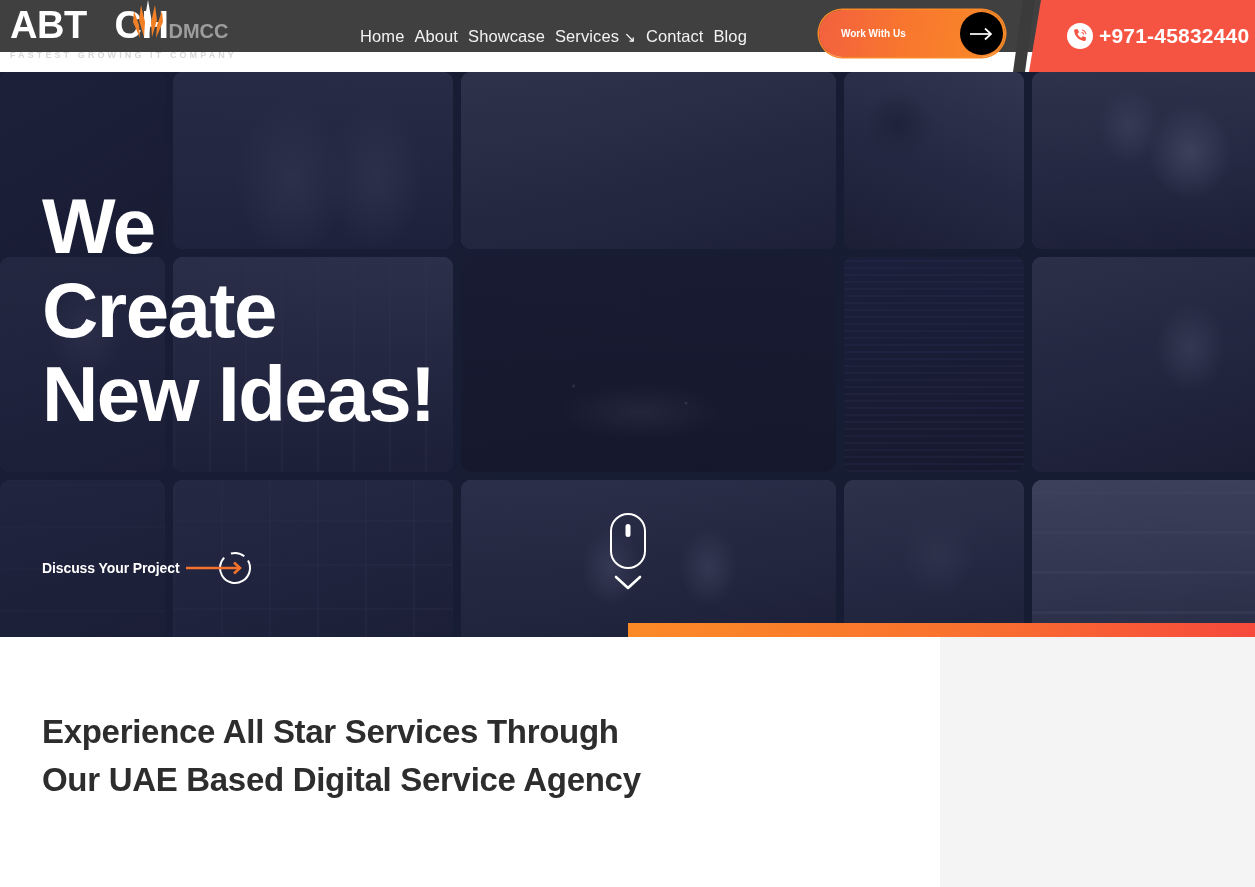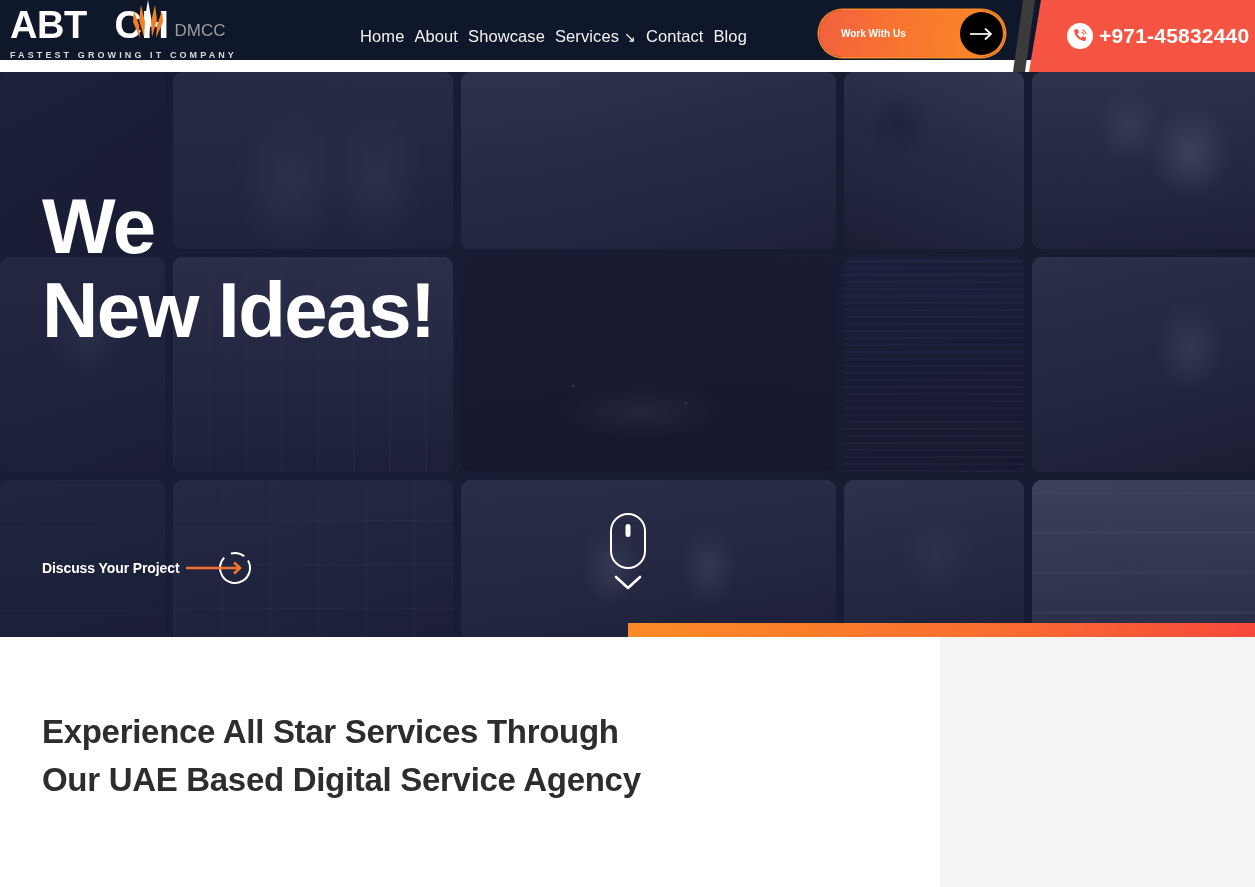--- a/index.html
+++ b/index.html
@@ -17,22 +17,22 @@
     width: 1255px;
     height: 887px;
     overflow: hidden;
   }
 
   
   #header {
     position: absolute;
     top: 0; left: 0;
     width: 1255px;
-    height: 60px;
-    background: #0f172a;
+    height: 52px;
+    background: #404040;
     z-index: 50;
   }
 
   
   #logo-block {
     position: absolute;
     left: 10px; top: 4px;
     width: 248px; height: 62px;
   }
   #logo-wordmark {
@@ -43,26 +43,25 @@
   }
   .logo-letters {
     font-family: "Liberation Sans", sans-serif;
     font-size: 38px;
     font-weight: 700;
     letter-spacing: -0.5px;
     color: #ffffff;
     line-height: 38px;
   }
   .logo-dmcc {
-    font-size: 17px;
-    font-weight: 400;
+    font-size: 20px;
+    font-weight: 700;
     color: #9d9d9d;
     letter-spacing: 0px;
     line-height: 22px;
-    margin-left: 6px;
     margin-bottom: 2px;
   }
   #logo-flame {
     position: absolute;
     left: 118px;
     top: -6px;
     width: 40px;
     height: 44px;
   }
   #logo-tagline {
@@ -496,20 +495,21 @@
              repeating-linear-gradient(0deg, rgba(200,204,220,0.35) 0 3px, rgba(0,0,0,0) 3px 40px),
              linear-gradient(175deg,#b6bac8 0%,#8d92a6 50%,#5c6179 100%);"></div>
         <div class="tile-tint"></div>
       </div>
     </div>
 
     <div id="hero-overlay"></div>
 
     <div id="hero-text">
       <div class="hero-line">We</div>
+      <div class="hero-line">Create</div>
       <div class="hero-line">New Ideas!</div>
     </div>
 
     <div id="hero-cta">
       <span id="hero-cta-label">Discuss Your Project</span>
       <div id="hero-cta-arrow">
         <svg width="68" height="36" viewBox="0 0 68 36">
           <circle cx="49" cy="18" r="15" fill="none" stroke="#ffffff" stroke-width="2" stroke-dasharray="66 8 14 6" transform="rotate(-30 49 18)"></circle>
           <line x1="0" y1="18" x2="54" y2="18" stroke="#f5722c" stroke-width="2.6"></line>
           <polyline points="48,12.5 54,18 48,23.5" fill="none" stroke="#f5722c" stroke-width="2.6"></polyline>

